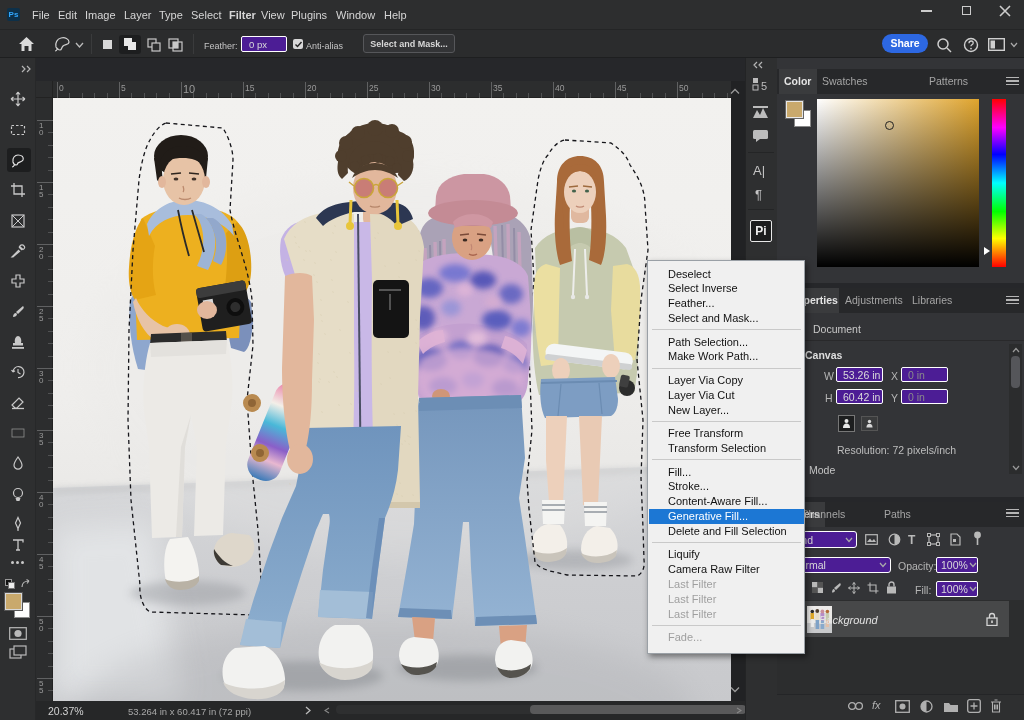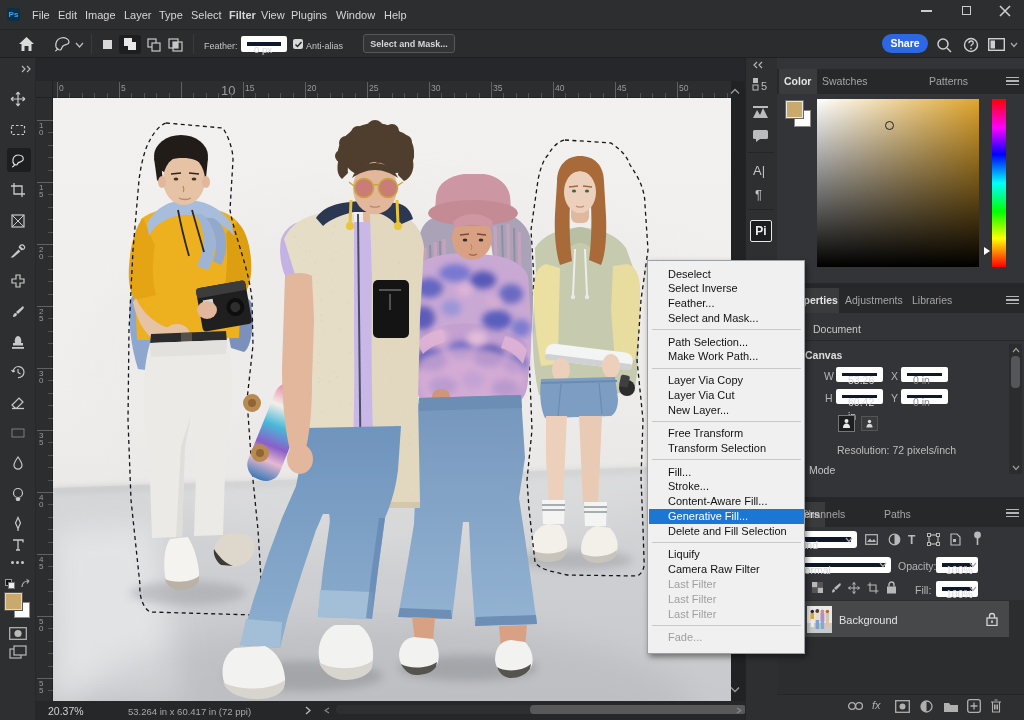--- a/index.html
+++ b/index.html
@@ -32,21 +32,21 @@
 
   
   .iconstrip { left:745px; top:58px; width:32px; height:662px; background:#2e2f30; border-left:1px solid #232425; }
   .panels { left:777px; top:58px; width:247px; height:662px; background:#333437; }
   .ptabrow { position:absolute; left:0; width:247px; height:25px; background:#27282a; }
   .ptab { position:absolute; font-size:10.5px; color:#a5a5a5; }
   .ptab.active { color:#e4e4e4; font-weight:bold; }
   .hamb { position:absolute; width:13px; height:8px; border-top:1.5px solid #b5b5b5; border-bottom:1.5px solid #b5b5b5; }
   .hamb:after { content:""; position:absolute; left:0; top:2px; width:13px; height:1.5px; background:#b5b5b5; }
 
-  .field { position:absolute; background:#0f172a; border:6px solid #ffffff; border-radius:2px; color:#dadada; font-size:10.5px; }
+  .field { position:absolute; background:#4c1d95; border:1px solid #ffffff; border-radius:2px; color:#dadada; font-size:10.5px; }
 
   
   .ctxmenu { left:647px; top:260px; width:158px; height:394px; background:#f0f0f0; border:1px solid #9aa0a6;
              box-shadow:2px 3px 6px rgba(0,0,0,.45); z-index:50; }
   .mi { position:absolute; left:1px; width:155px; height:15px; font-size:11px; color:#111; padding-left:19px; line-height:15px; white-space:nowrap; }
   .mi.dis { color:#9f9f9f; }
   .mi.hl { background:#1c77d4; color:#fff; }
   .msep { position:absolute; left:4px; width:149px; height:1px; background:#c9c9c9; }
 </style>
 </head>
@@ -216,21 +216,21 @@
 <div style="position:absolute; left:45.8px; top:12px; width:1px; height:5px; background:#505152;"></div>
 <div style="position:absolute; left:58.2px; top:12px; width:1px; height:5px; background:#505152;"></div>
 <div style="position:absolute; left:70.6px; top:12px; width:1px; height:5px; background:#505152;"></div>
 <div style="position:absolute; left:83.0px; top:1px; width:1px; height:16px; background:#606162;"></div>
 <div style="position:absolute; left:85.0px; top:2px; font-size:8.5px; color:#9a9a9a;">5</div>
 <div style="position:absolute; left:95.4px; top:12px; width:1px; height:5px; background:#505152;"></div>
 <div style="position:absolute; left:107.8px; top:12px; width:1px; height:5px; background:#505152;"></div>
 <div style="position:absolute; left:120.2px; top:12px; width:1px; height:5px; background:#505152;"></div>
 <div style="position:absolute; left:132.6px; top:12px; width:1px; height:5px; background:#505152;"></div>
 <div style="position:absolute; left:145.0px; top:1px; width:1px; height:16px; background:#606162;"></div>
-<div style="position:absolute; left:147.0px; top:2px; font-size:13px; color:#9a9a9a;margin-left:38px;">10</div>
+<div style="position:absolute; left:147.0px; top:2px; font-size:11px; color:#9a9a9a;">10</div>
 <div style="position:absolute; left:157.4px; top:12px; width:1px; height:5px; background:#505152;"></div>
 <div style="position:absolute; left:169.8px; top:12px; width:1px; height:5px; background:#505152;"></div>
 <div style="position:absolute; left:182.2px; top:12px; width:1px; height:5px; background:#505152;"></div>
 <div style="position:absolute; left:194.6px; top:12px; width:1px; height:5px; background:#505152;"></div>
 <div style="position:absolute; left:207.0px; top:1px; width:1px; height:16px; background:#606162;"></div>
 <div style="position:absolute; left:209.0px; top:2px; font-size:8.5px; color:#9a9a9a;">15</div>
 <div style="position:absolute; left:219.4px; top:12px; width:1px; height:5px; background:#505152;"></div>
 <div style="position:absolute; left:231.8px; top:12px; width:1px; height:5px; background:#505152;"></div>
 <div style="position:absolute; left:244.2px; top:12px; width:1px; height:5px; background:#505152;"></div>
 <div style="position:absolute; left:256.6px; top:12px; width:1px; height:5px; background:#505152;"></div>
@@ -763,21 +763,21 @@
       <rect x="8.6" y="14" width="3.6" height="9" fill="#7fa2c7"></rect>
       <rect x="13.4" y="7" width="4" height="8" fill="#b48cc8"></rect>
       <rect x="13.6" y="14.5" width="3.6" height="8.5" fill="#88a9cc"></rect>
       <rect x="18.6" y="7" width="3.6" height="7.5" fill="#c6caaf"></rect>
       <rect x="18.8" y="14" width="3.2" height="7" fill="#e2bfa8"></rect>
       <circle cx="5.3" cy="5.5" r="1.8" fill="#2a2a2a"></circle>
       <circle cx="10.3" cy="5" r="1.9" fill="#4f3e2d"></circle>
       <circle cx="15.4" cy="5.5" r="1.9" fill="#c98f9b"></circle>
       <circle cx="20.4" cy="5.5" r="1.8" fill="#b26a33"></circle>
     </svg>
-<div class="abs" style="left:839px; top:614px; font-size:11px; color:#e2e2e2;">Background</div>
+<div class="abs" style="left:819px; top:614px; font-size:11px; font-style:italic; color:#e2e2e2;">Background</div>
 <svg class="abs" style="left:986px; top:612px;" width="12" height="14" viewBox="0 0 12 14">
       <rect x="1" y="6" width="10" height="7.5" fill="none" stroke="#d5d5d5" stroke-width="1.3"></rect>
       <path d="M3.5 6 L3.5 4 A2.5 2.5 0 0 1 8.5 4 L8.5 6" stroke="#d5d5d5" stroke-width="1.3" fill="none"></path>
       <rect x="5.2" y="8.5" width="1.6" height="2.5" fill="#d5d5d5"></rect>
     </svg>
 <div class="abs" style="left:777px; top:694px; width:247px; height:26px; background:#2e2f30; border-top:1px solid #242527;"></div>
 <svg class="abs" style="left:847px; top:701px;" width="17" height="10" viewBox="0 0 17 10">
       <circle cx="5" cy="5" r="3.4" fill="none" stroke="#b0b0b0" stroke-width="1.3"></circle>
       <circle cx="12" cy="5" r="3.4" fill="none" stroke="#b0b0b0" stroke-width="1.3"></circle>
     </svg>

